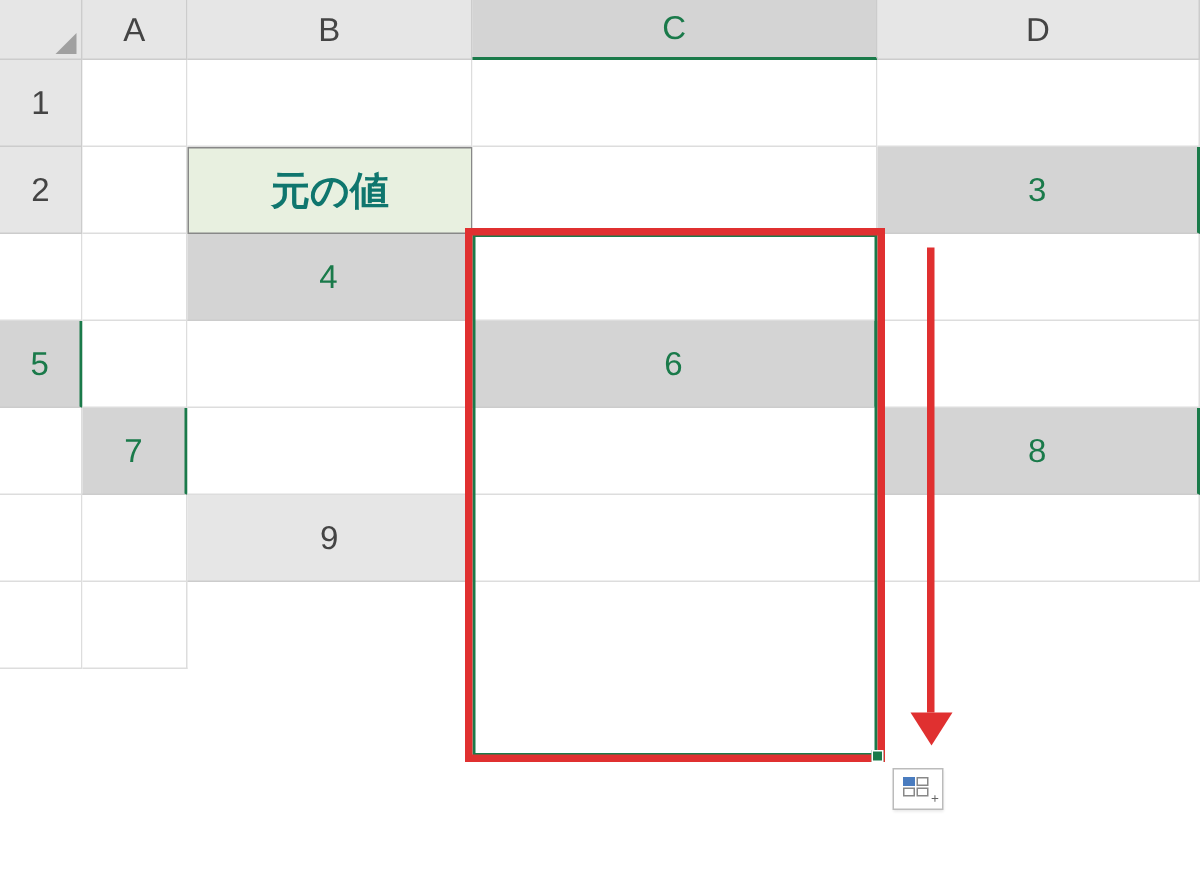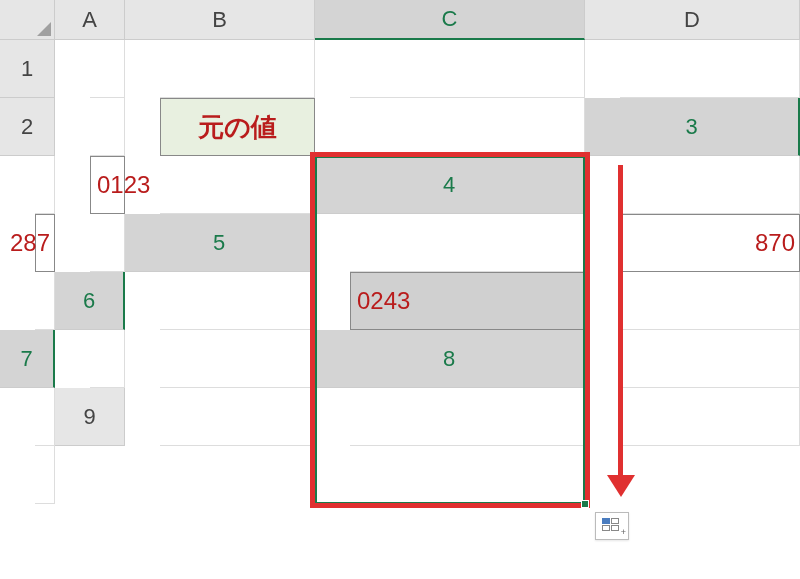--- a/index.html
+++ b/index.html
@@ -63,24 +63,23 @@
       background: #d4d4d4;
       color: #1a7a4a;
       border-right: 2px solid #1a7a4a;
     }
     .cell {
       border-right: 1px solid #dddddd;
       border-bottom: 1px solid #dddddd;
       display: flex;
       align-items: center;
       font-size: 24px;
-      color: #b91c1c;
+      color: #0f766e;
       padding: 0 6px;
       background: #ffffff;
-      margin-left: 35px;
     }
     .cell.table-header {
       background: #e8f0e0;
       border: 1px solid #888;
       font-weight: bold;
       justify-content: center;
       font-size: 26px;
     }
     .cell.table-data-b {
       border: 1px solid #888;
@@ -194,36 +193,32 @@
   <div class="cell"></div>
   <div class="cell"></div>
 
   <div class="row-header">2</div>
   <div class="cell"></div>
   <div class="cell table-header">元の値</div>
   <div class="cell"></div>
 
   <div class="row-header active">3</div>
   <div class="cell"></div>
-  <div class="cell table-data-c active-cell">0123</div>
   <div class="cell"></div>
 
   <div class="row-header active">4</div>
   <div class="cell"></div>
-  <div class="cell table-data-b">287</div>
   <div class="cell"></div>
 
   <div class="row-header active">5</div>
   <div class="cell"></div>
-  <div class="cell table-data-b">870</div>
   <div class="cell"></div>
 
   <div class="row-header active">6</div>
   <div class="cell"></div>
-  <div class="cell table-data-c selected-fill">0243</div>
   <div class="cell"></div>
 
   <div class="row-header active">7</div>
   <div class="cell"></div>
   <div class="cell"></div>
 
   <div class="row-header active">8</div>
   <div class="cell"></div>
   <div class="cell"></div>
 

